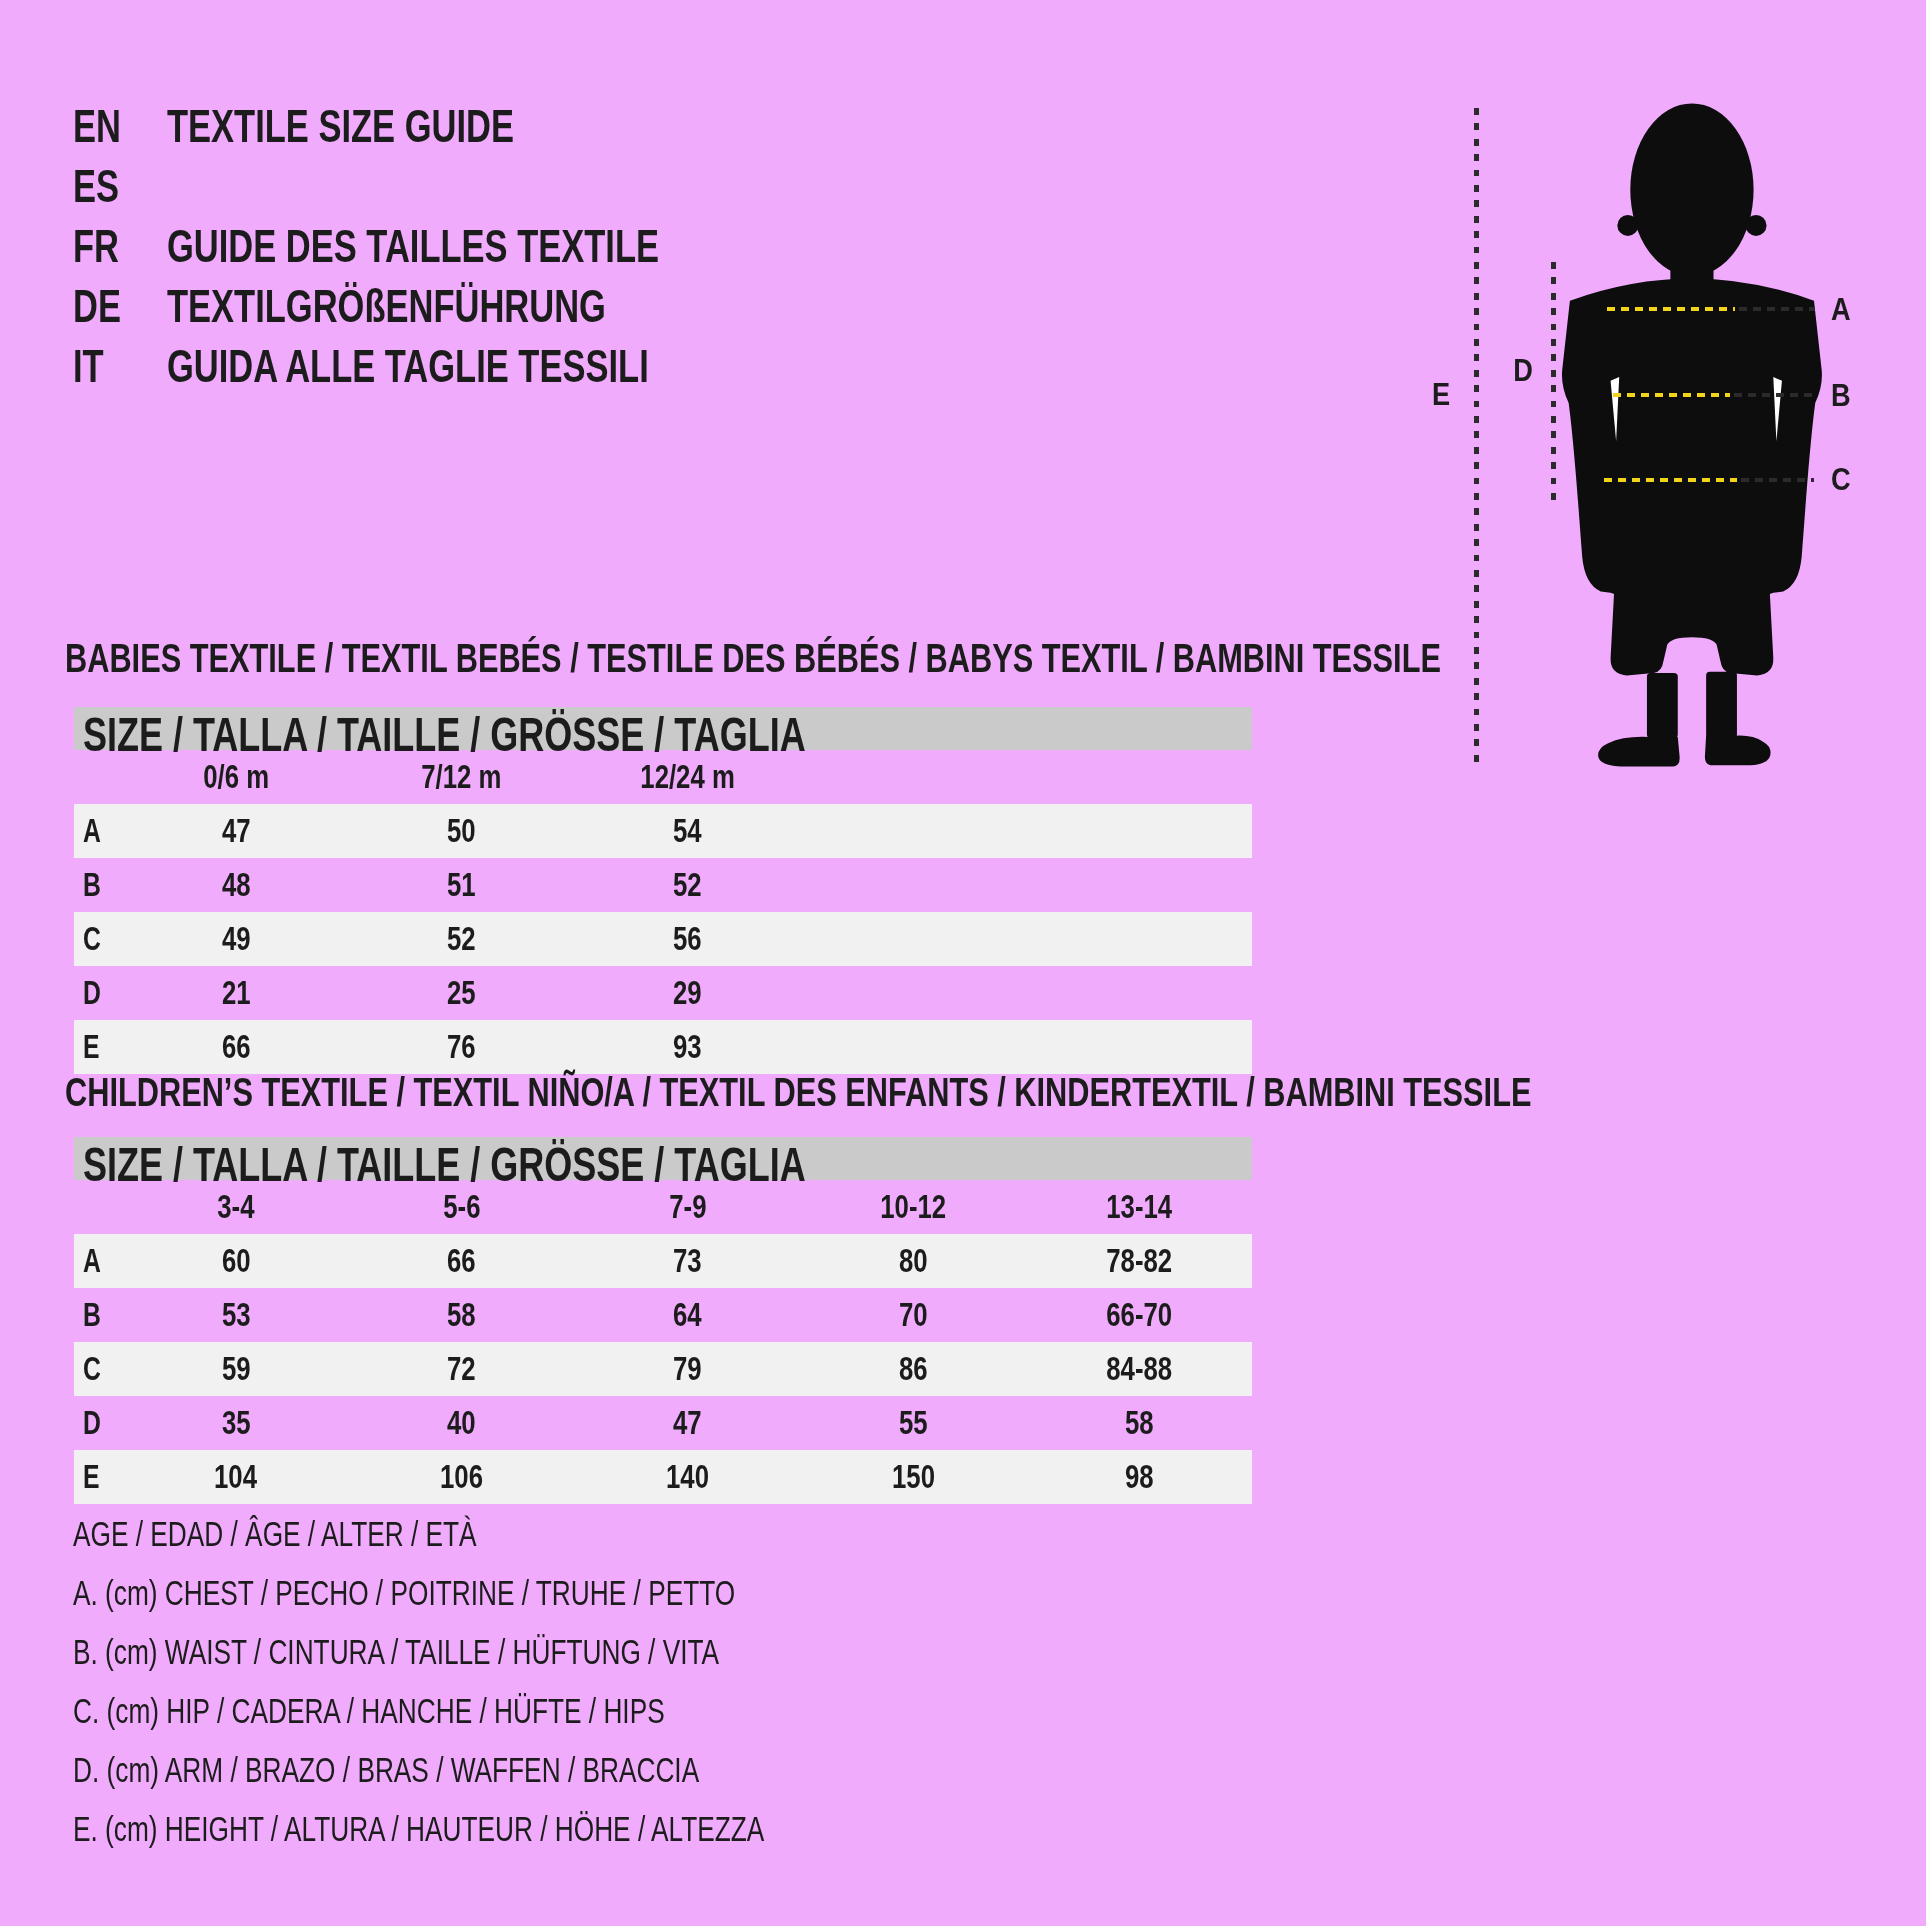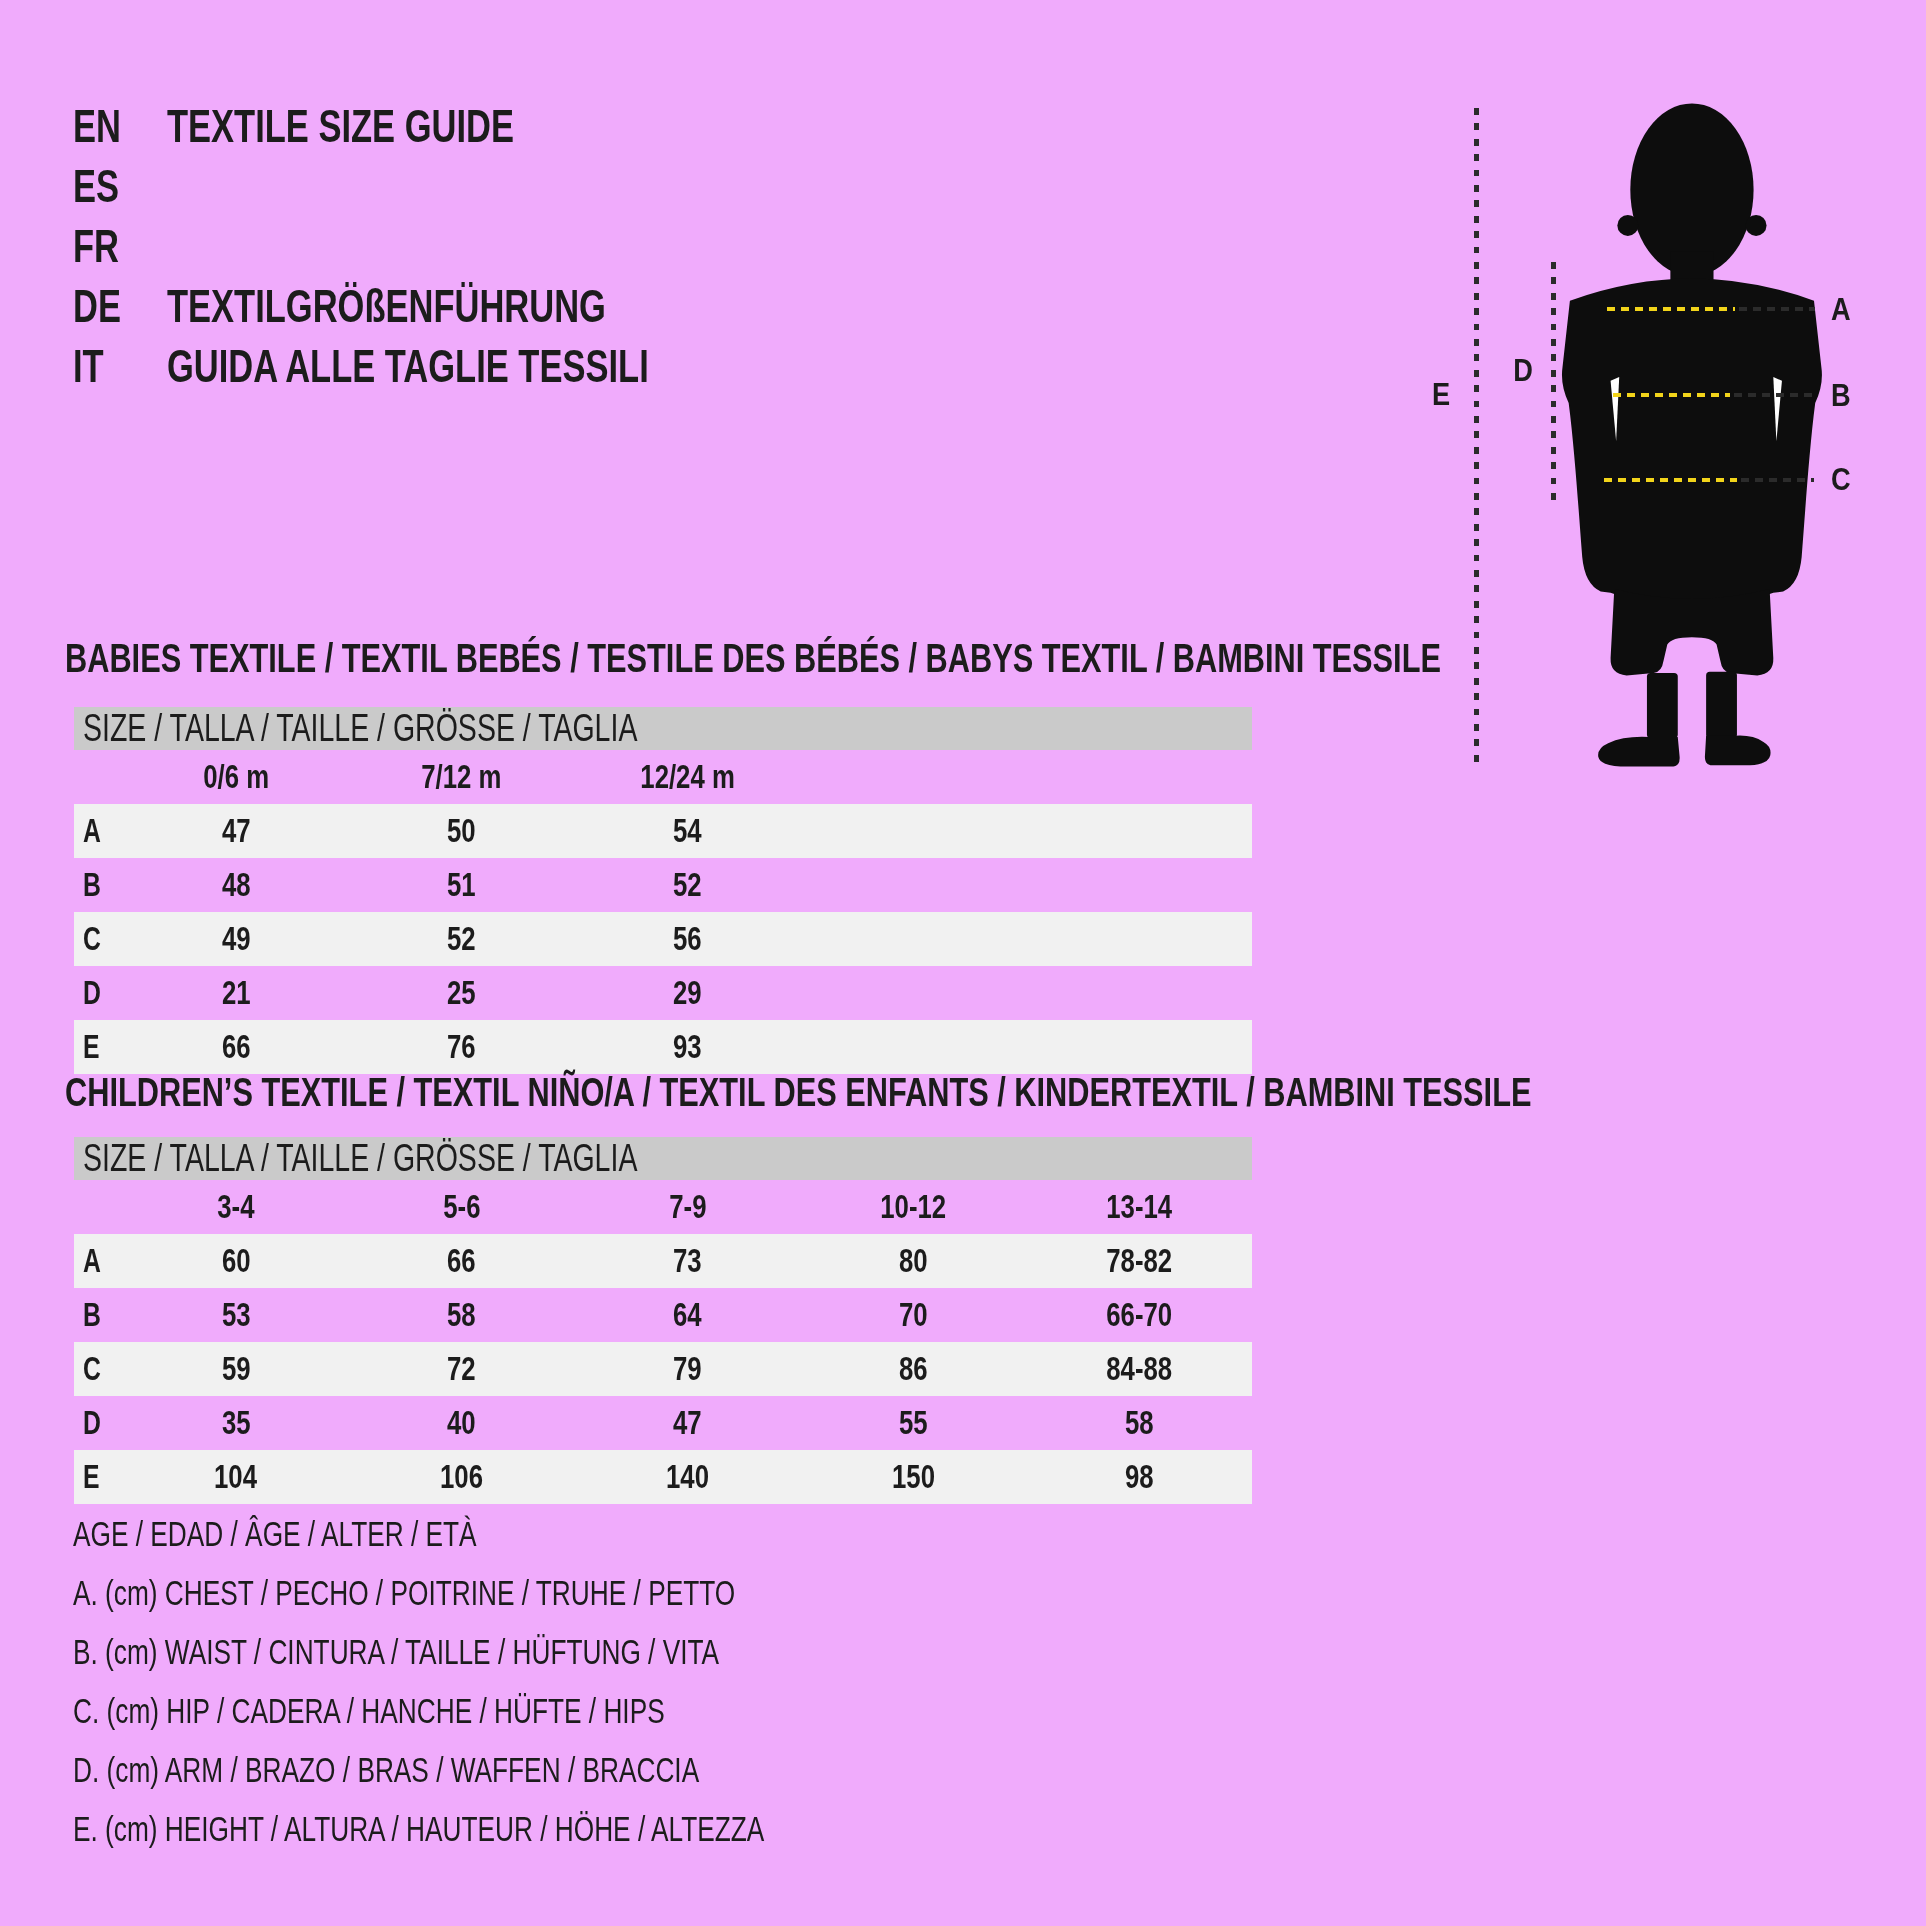--- a/index.html
+++ b/index.html
@@ -27,21 +27,21 @@
   
   .section-title{position:absolute;left:65px;font-size:41px;font-weight:bold;line-height:41px;}
   .babies-title{top:638px;}
   .children-title{top:1072px;}
 
   
   .size-table{position:absolute;left:74px;width:1178px;}
   .babies-table{top:707px;}
   .children-table{top:1137px;}
   .size-bar{height:43px;background:var(--header-bar);display:flex;align-items:flex-start;
-    padding-left:8.6px;box-sizing:border-box;font-size:38px;font-weight:normal;}
+    padding-left:8.6px;box-sizing:border-box;font-size:48px;font-weight:bold;}
   .tbl-row{height:54px;display:flex;align-items:stretch;font-size:33px;font-weight:bold;}
   .tbl-row.striped{background:var(--row-stripe);}
   .row-label{flex:0 0 49px;display:flex;align-items:center;padding-left:8.6px;box-sizing:border-box;}
   .cell{flex:1;display:flex;align-items:center;justify-content:center;}
 
   
   .legend-block{position:absolute;left:73px;top:1504px;font-size:35px;font-weight:normal;}
   .legend-line{height:59px;display:flex;align-items:center;}
 
   
@@ -74,20 +74,21 @@
   <div class="lang-block">
     <div class="lang-row">
       <span class="lang-code"><span class="cond">EN</span></span>
       <span class="lang-title"><span class="cond">TEXTILE SIZE GUIDE</span></span>
     </div>
     <div class="lang-row">
       <span class="lang-code"><span class="cond">ES</span></span>
     </div>
     <div class="lang-row">
       <span class="lang-code"><span class="cond">FR</span></span>
+      <span class="lang-title"><span class="cond">GUIDE DES TAILLES TEXTILE</span></span>
     </div>
     <div class="lang-row">
       <span class="lang-code"><span class="cond">DE</span></span>
       <span class="lang-title"><span class="cond">TEXTILGRÖßENFÜHRUNG</span></span>
     </div>
     <div class="lang-row">
       <span class="lang-code"><span class="cond">IT</span></span>
       <span class="lang-title"><span class="cond">GUIDA ALLE TAGLIE TESSILI</span></span>
     </div>
   </div>

